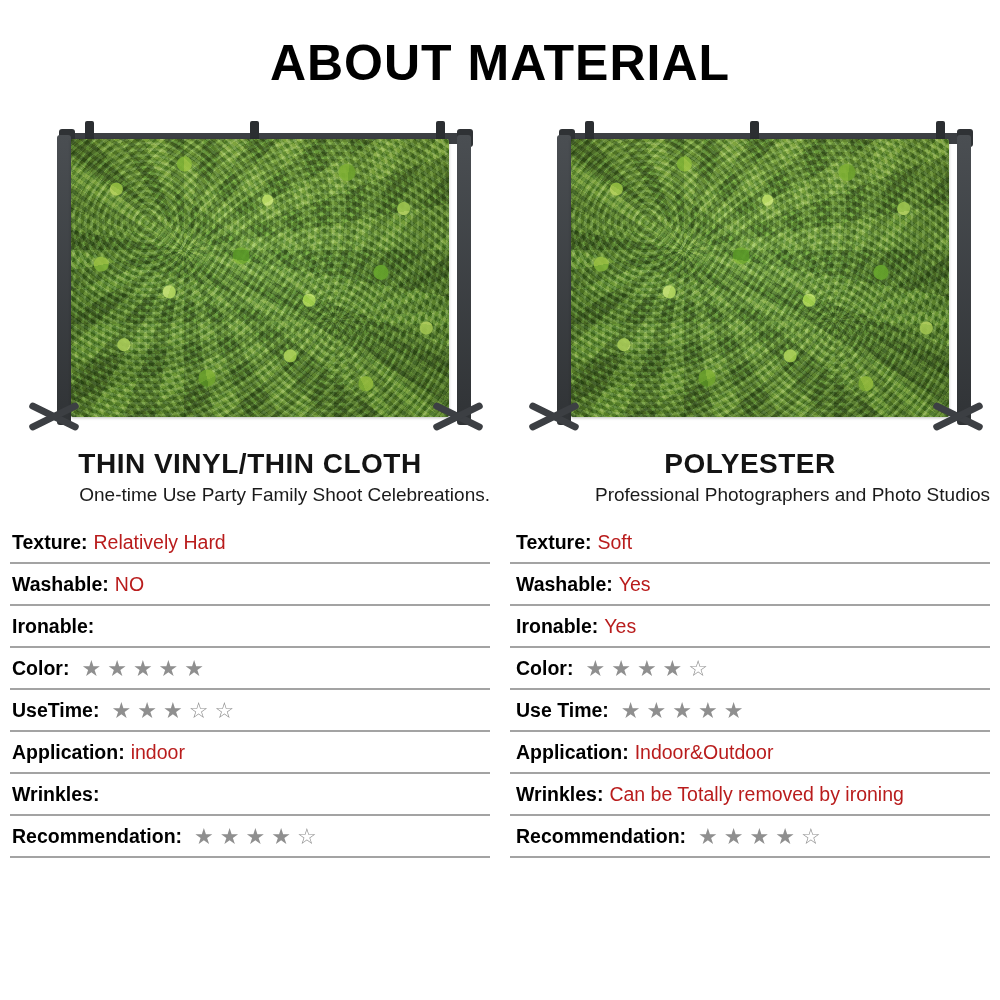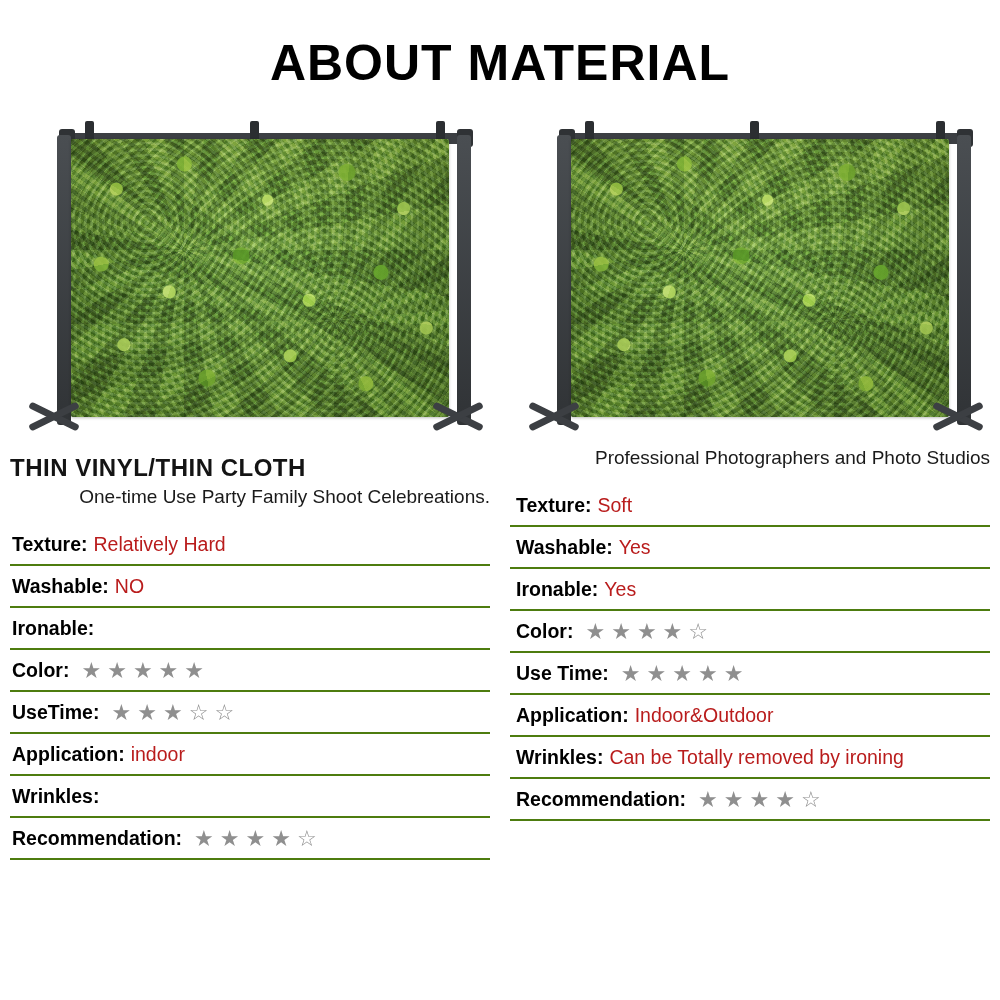--- a/index.html
+++ b/index.html
@@ -155,40 +155,40 @@
     mix-blend-mode: overlay;
     opacity: 0.85;
   }
   .cloth-shade {
     position: absolute;
     inset: 0;
     background: radial-gradient(ellipse at 50% 45%, rgba(255,255,255,0.06) 0%, rgba(0,0,0,0.18) 85%);
   }
 
   .cap-label {
-    text-align: left;
-    font-size: 24px;
+    text-align: center;
+    font-size: 28px;
     font-weight: bold;
     letter-spacing: 0.5px;
-    margin-top: 11px;
+    margin-top: 5px;
     color: #141414;
   }
   .cap-sub {
     text-align: right;
     font-size: 19px;
     margin-top: 4px;
     color: #1a1a1a;
   }
 
   .spec-table {
     margin-top: 16px;
     width: 100%;
   }
   .spec-row {
-    border-bottom: 2px solid #4d7c0f;
+    border-bottom: 2px solid #a3a3a3;
     padding: 9px 2px 8px 2px;
     font-size: 19.5px;
     display: flex;
     min-height: 26px;
     box-sizing: border-box;
     white-space: nowrap;
   }
   .spec-row:first-child { border-top: none; }
   .spec-key {
     font-weight: bold;
@@ -317,20 +317,21 @@
         <div class="foot left">
           <div class="barA"></div>
           <div class="barB"></div>
         </div>
         <div class="foot right">
           <div class="barA"></div>
           <div class="barB"></div>
         </div>
       </div>
 
+      <div class="cap-label">POLYESTER</div>
       <div class="cap-sub">Professional Photographers and Photo Studios</div>
 
       <div class="spec-table">
         <div class="spec-row">
           <span class="spec-key">Texture:</span>
           <span class="spec-val">Soft</span>
         </div>
         <div class="spec-row">
           <span class="spec-key">Washable:</span>
           <span class="spec-val">Yes</span>

